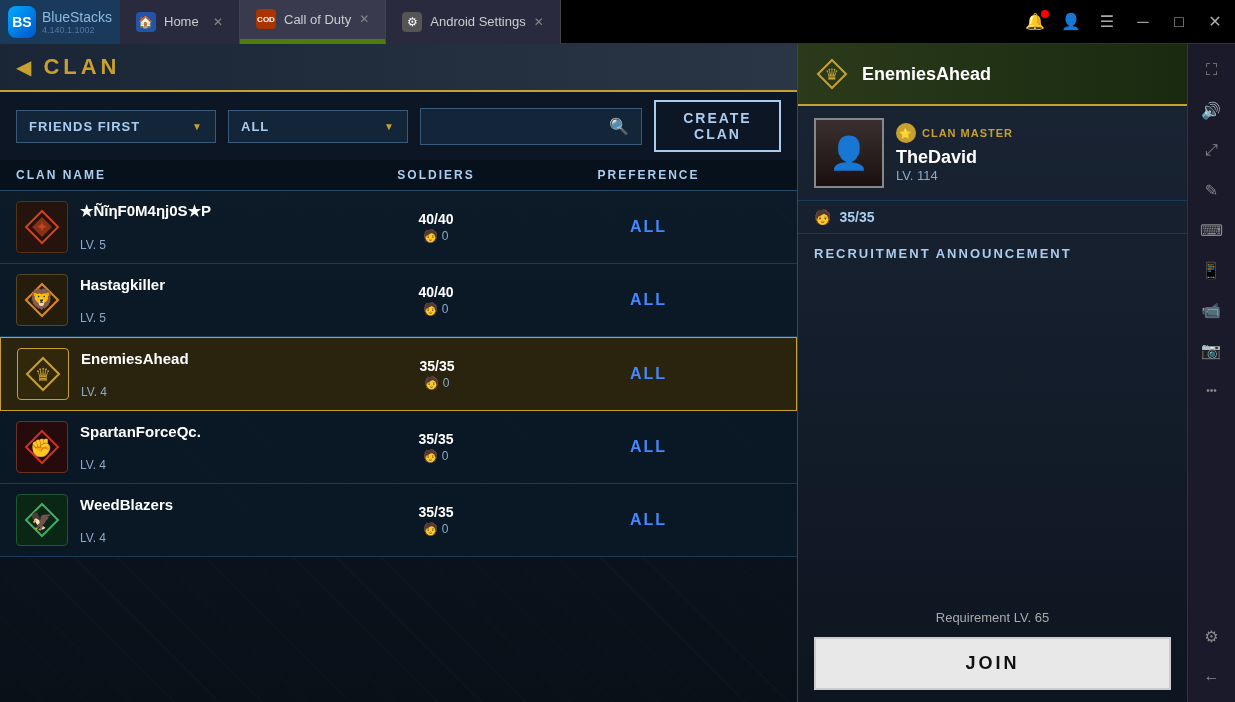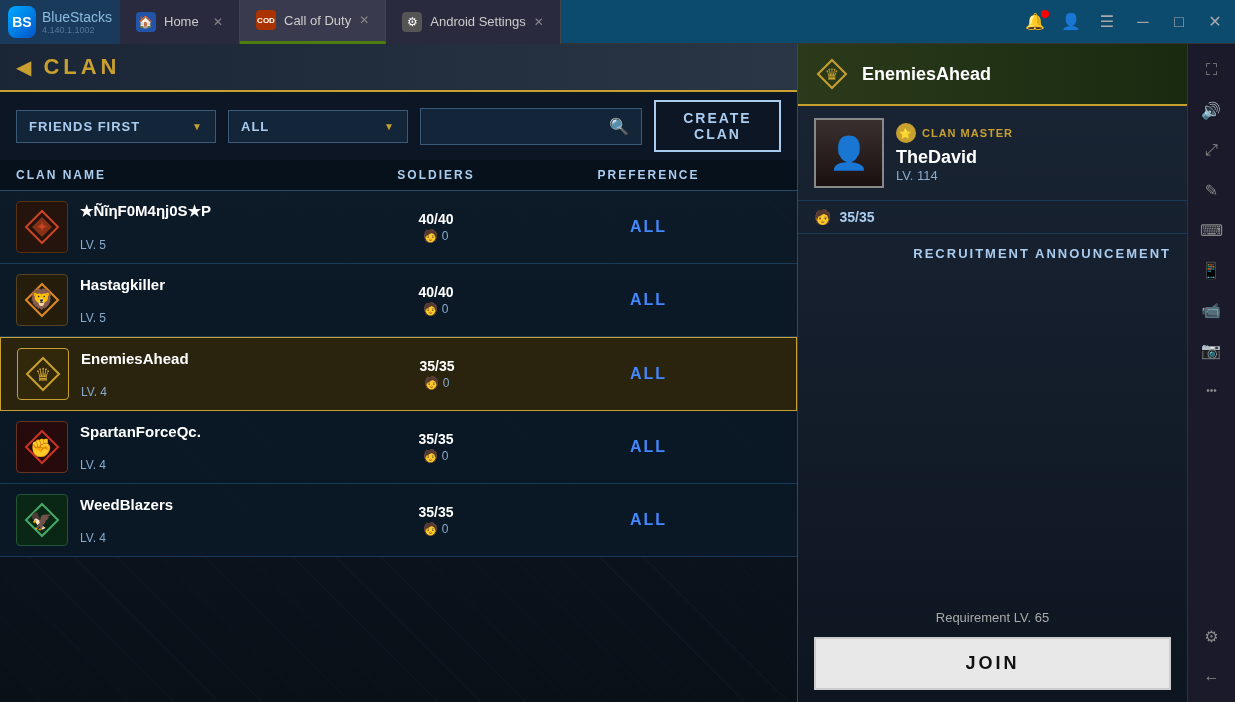--- a/index.html
+++ b/index.html
@@ -9,21 +9,21 @@
       overflow: hidden;
       font-family: Arial, sans-serif;
       background: #1a1a2e;
       display: flex;
       flex-direction: column;
     }
 
     
     .top-bar {
       height: 44px;
-      background: #0c4a6e;
+      background: #000000;
       display: flex;
       align-items: center;
       border-bottom: 1px solid #333;
       flex-shrink: 0;
     }
     .bluestacks-logo {
       width: 120px;
       height: 44px;
       background: #1a3a5c;
       display: flex;
@@ -57,21 +57,21 @@
       align-items: center;
       padding: 0 16px;
       background: #2a2a3e;
       border-right: 1px solid #444;
       cursor: pointer;
       gap: 8px;
       min-width: 120px;
     }
     .tab.active {
       background: #3a3a4e;
-      border-bottom: 3px solid #4d7c0f;
+      border-bottom: 5px solid #4d7c0f;
     }
     .tab-icon {
       width: 20px;
       height: 20px;
       border-radius: 4px;
       display: flex;
       align-items: center;
       justify-content: center;
       font-size: 12px;
     }
@@ -383,21 +383,20 @@
     .recruitment-section {
       padding: 12px 16px;
     }
     .recruitment-title {
       color: #aaccee;
       font-size: 13px;
       font-weight: bold;
       letter-spacing: 2px;
       text-transform: uppercase;
       margin-bottom: 12px;
-      text-align: right;
     }
     .recruitment-text {
       color: #ccddee;
       font-size: 14px;
       line-height: 1.6;
     }
 
     .requirement-section {
       margin-top: auto;
       padding: 12px 16px;

